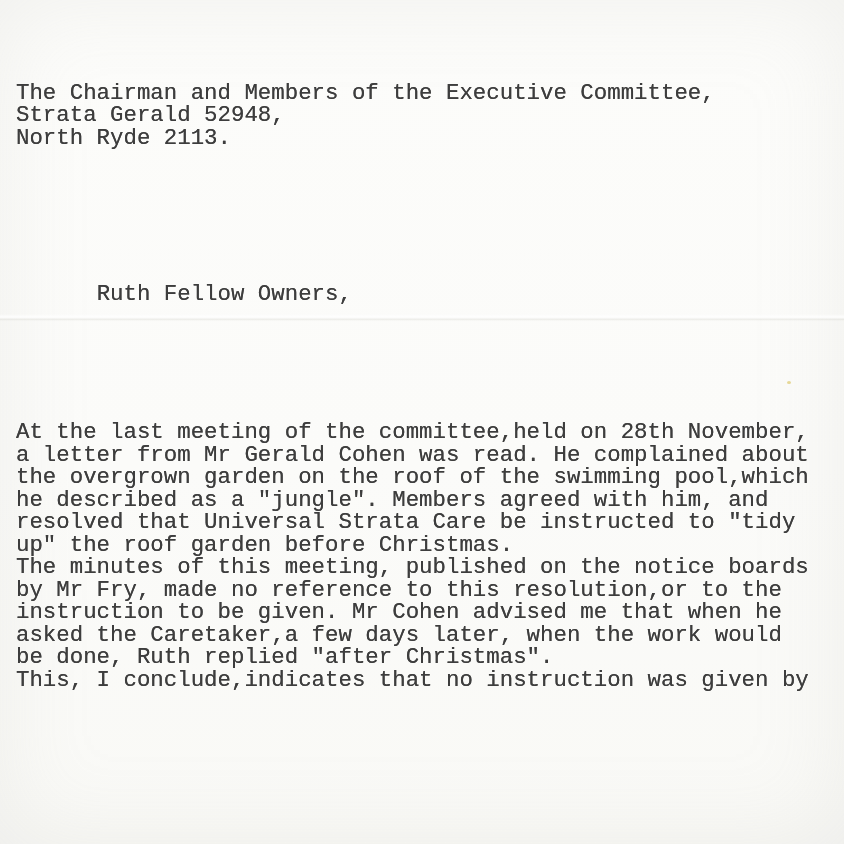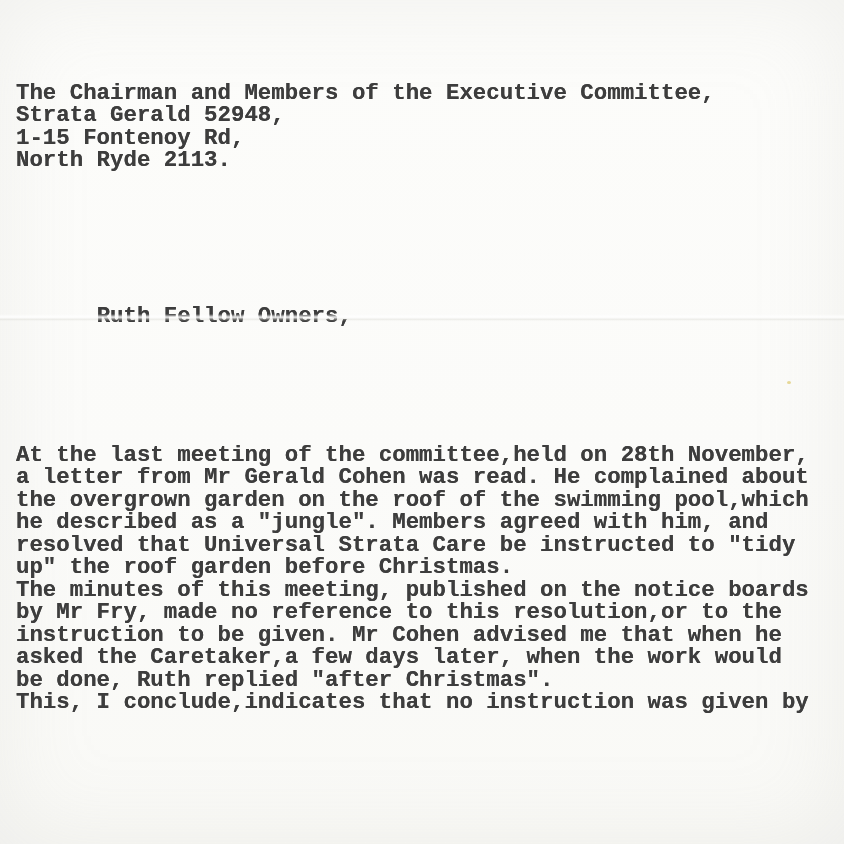--- a/index.html
+++ b/index.html
@@ -19,21 +19,20 @@
   .letter {
     position: absolute;
     inset: 0;
     padding: 14px 0 0 16px;
     font-family: "Liberation Mono", "DejaVu Sans Mono", monospace;
     font-size: 22.4px;
     line-height: 22.5px;
     color: #3d3d3d;
     text-shadow: 0 0 0.6px rgba(50,50,50,0.8);
     white-space: pre;
-    font-weight: bold;
   }
   .line { white-space: pre; }
   .date-line   { margin-top: 20px; }
   .salutation  { margin-top: 21px; }
   .para1       { margin-top: 26px; }
 
   
   .crease {
     position: absolute;
     left: 0;
@@ -60,21 +59,21 @@
     opacity: 0.6;
     pointer-events: none;
   }
 </style>
 </head>
 <body>
 
 <div class="page">
   <div class="letter">
 
-    <div class="address-block"><div class="line">The Chairman and Members of the Executive Committee,</div><div class="line">Strata Gerald 52948,</div><div class="line">1-15 Fontenoy Rd,</div><div class="line">North Ryde 2113.</div></div>
+    <div class="address-block"><div class="line">The Chairman and Members of the Executive Committee,</div><div class="line">Strata Gerald 52948,</div><div class="line">North Ryde 2113.</div></div>
 
 
     <div class="line salutation">
       <span>Ruth Fellow Owners,</span>
     </div>
 
     <div class="para1"><div class="line">At the last meeting of the committee,held on 28th November,</div><div class="line">a letter from Mr Gerald Cohen was read. He complained about</div><div class="line">the overgrown garden on the roof of the swimming pool,which</div><div class="line">he described as a "jungle". Members agreed with him, and</div><div class="line">resolved that Universal Strata Care be instructed to "tidy</div><div class="line">up" the roof garden before Christmas.</div><div class="line">The minutes of this meeting, published on the notice boards</div><div class="line">by Mr Fry, made no reference to this resolution,or to the</div><div class="line">instruction to be given. Mr Cohen advised me that when he</div><div class="line">asked the Caretaker,a few days later, when the work would</div><div class="line">be done, Ruth replied "after Christmas".</div><div class="line">This, I conclude,indicates that no instruction was given by</div></div>
 
     
 

